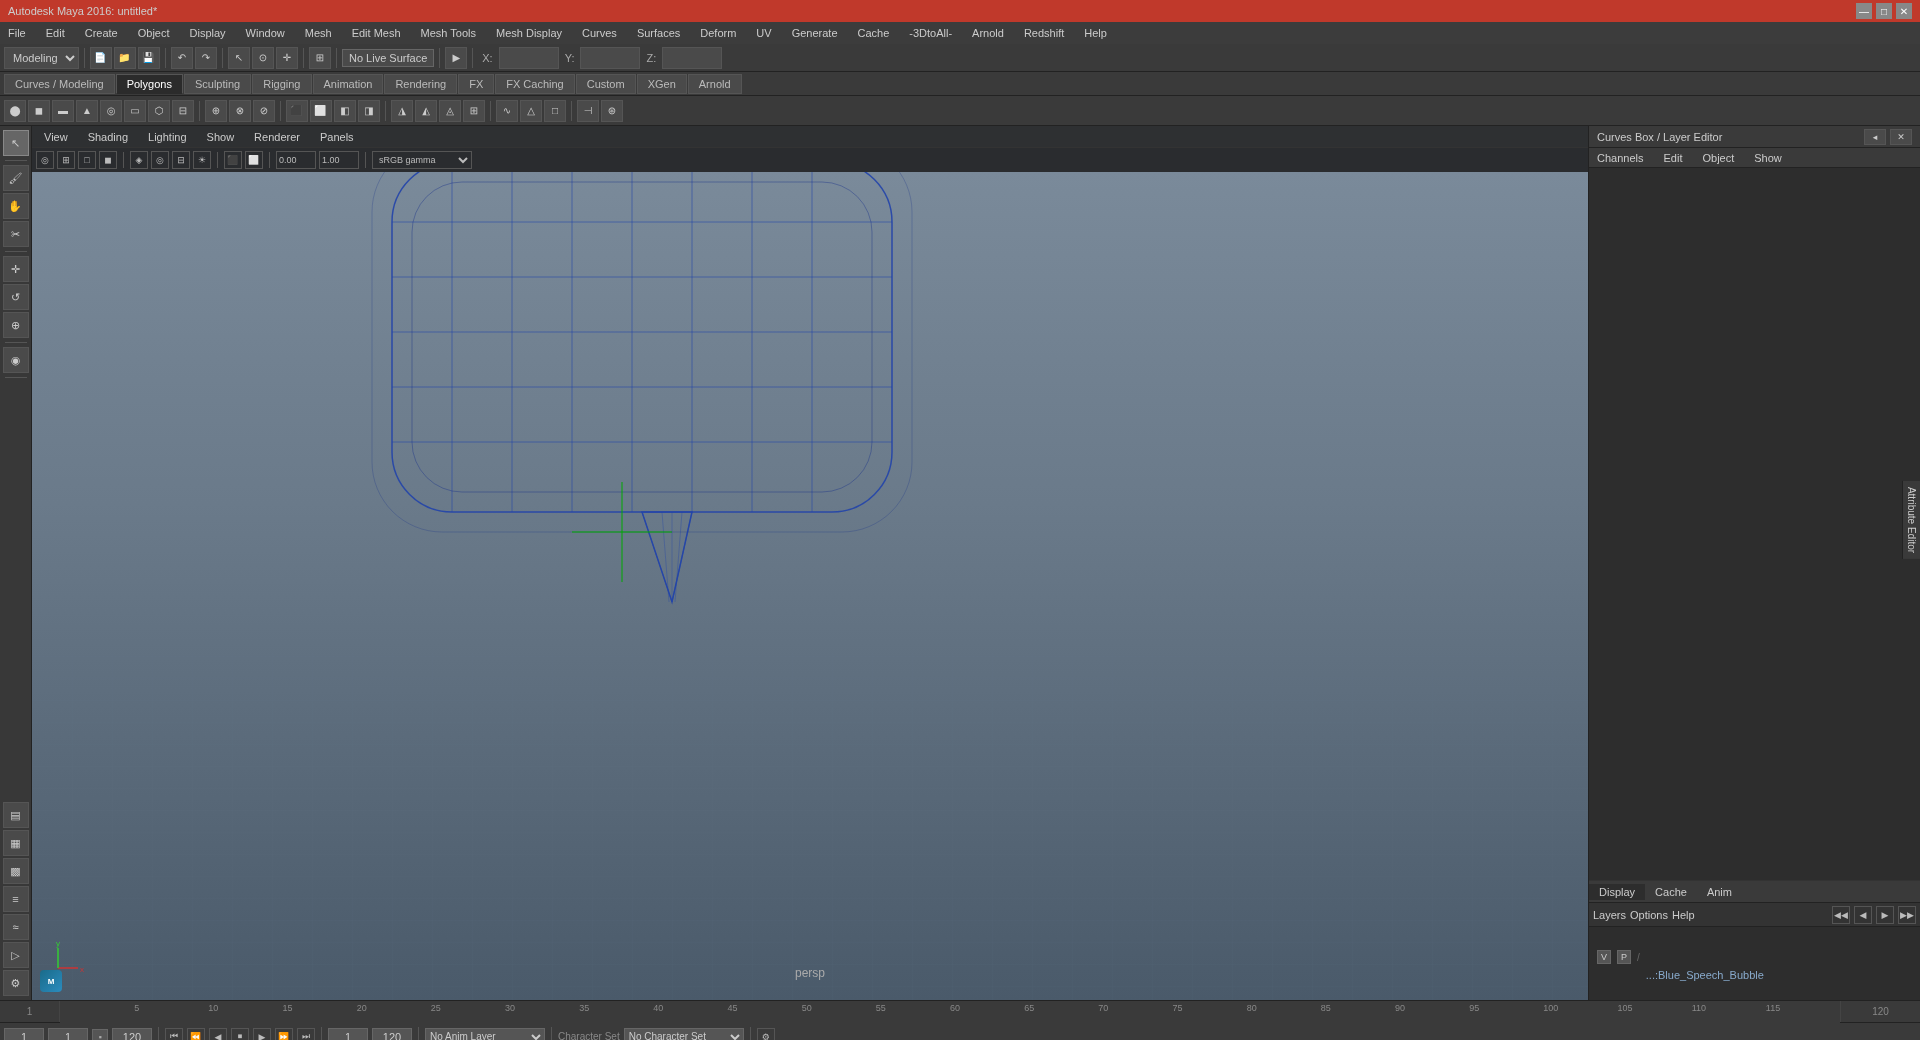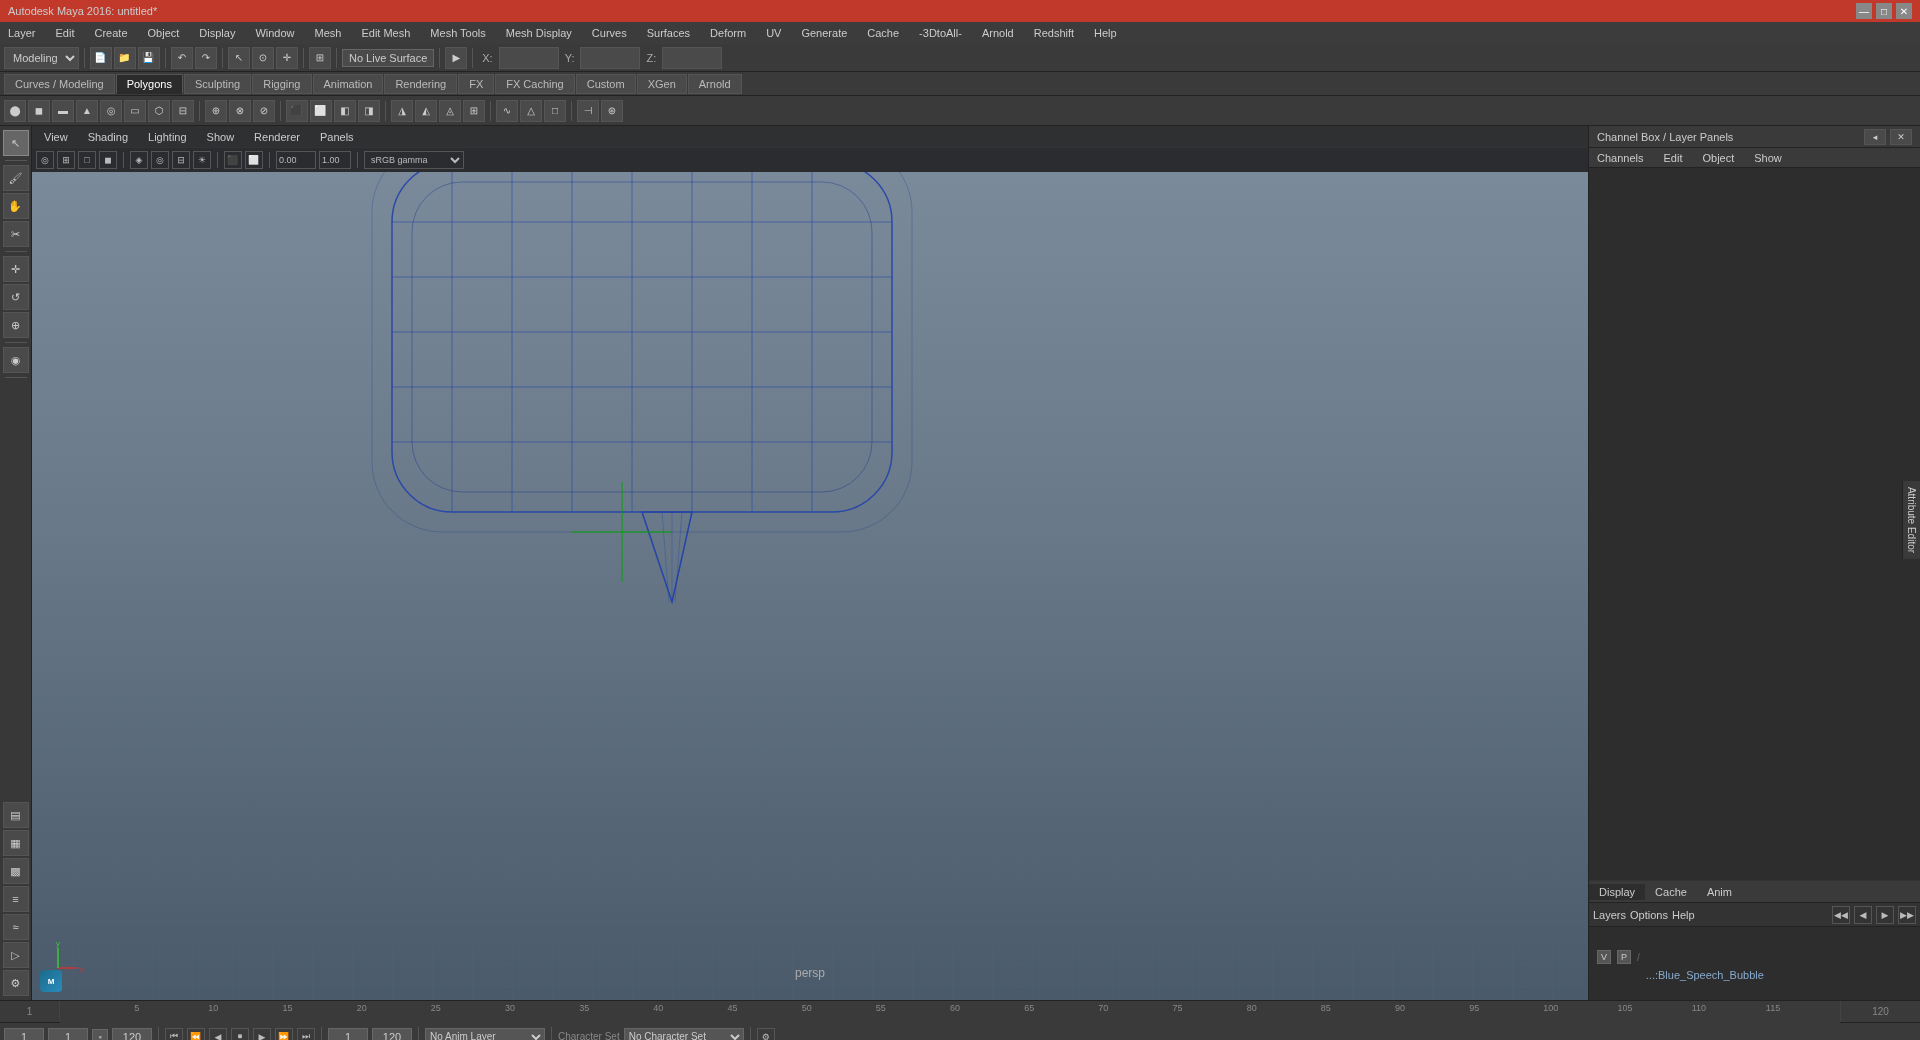--- a/index.html
+++ b/index.html
@@ -162,21 +162,21 @@
 <div id="titlebar">
   <span>Autodesk Maya 2016: untitled*</span>
   <div id="titlebar-controls">
     <button class="titlebar-btn">—</button>
     <button class="titlebar-btn">□</button>
     <button class="titlebar-btn">✕</button>
   </div>
 </div>
 
 <div id="menubar">
-    <span class="menu-item">Layer</span>
+    <span class="menu-item">File</span>
     <span class="menu-item">Edit</span>
     <span class="menu-item">Create</span>
     <span class="menu-item">Object</span>
     <span class="menu-item">Display</span>
     <span class="menu-item">Window</span>
     <span class="menu-item">Mesh</span>
     <span class="menu-item">Edit Mesh</span>
     <span class="menu-item">Mesh Tools</span>
     <span class="menu-item">Mesh Display</span>
     <span class="menu-item">Curves</span>
@@ -359,21 +359,21 @@
       <div style="width:1px;height:16px;background:#555;margin:0 3px;"></div>
       <button class="vp-ctrl-btn">◈</button>
       <button class="vp-ctrl-btn">◎</button>
       <button class="vp-ctrl-btn">⊟</button>
       <button class="vp-ctrl-btn">☀</button>
       <div style="width:1px;height:16px;background:#555;margin:0 3px;"></div>
       <button class="vp-ctrl-btn">⬛</button>
       <button class="vp-ctrl-btn">⬜</button>
       <div style="width:1px;height:16px;background:#555;margin:0 3px;"></div>
       <input type="text" class="vp-ctrl-btn" style="width: 40px;" value="0.00">
-      <input type="text" class="vp-ctrl-btn" style="width: 32px;" value="1.00">
+      <input type="text" class="vp-ctrl-btn" style="width: 40px;" value="1.00">
       <div style="width:1px;height:16px;background:#555;margin:0 3px;"></div>
       <select class="vp-ctrl-btn" style="width:100px;">
         <option>sRGB gamma</option>
       </select>
     </div>
 
     <div id="viewport-label">persp</div>
 
     <div id="axis-indicator">
       <svg width="40" height="40">
@@ -382,21 +382,21 @@
         <text x="32" y="34" fill="#cc3333" font-size="8">x</text>
         <text x="8" y="8" fill="#33cc33" font-size="8">y</text>
       </svg>
     </div>
 
     <div id="maya-logo">M</div>
   </div>
 
   <div id="right-panel">
     <div id="right-panel-header">
-      <span style="font-size:11px;color:#ccc;">Channel Box / Layer Panels</span>
+      <span style="font-size:11px;color:#ccc;">Curves Box / Layer Editor</span>
       <div style="display:flex;gap:4px;">
         <button class="toolbar-btn" style="width:16px;height:16px;font-size:9px;">◂</button>
         <button class="toolbar-btn" style="width:16px;height:16px;font-size:9px;">✕</button>
       </div>
     </div>
 
     <div id="channel-tabs" style="display:flex;height:20px;background:#3a3a3a;border-bottom:1px solid #222;padding:0 4px;align-items:center;">
       <span class="channel-tab">Channels</span>
       <span class="channel-tab">Edit</span>
       <span class="channel-tab">Object</span>

